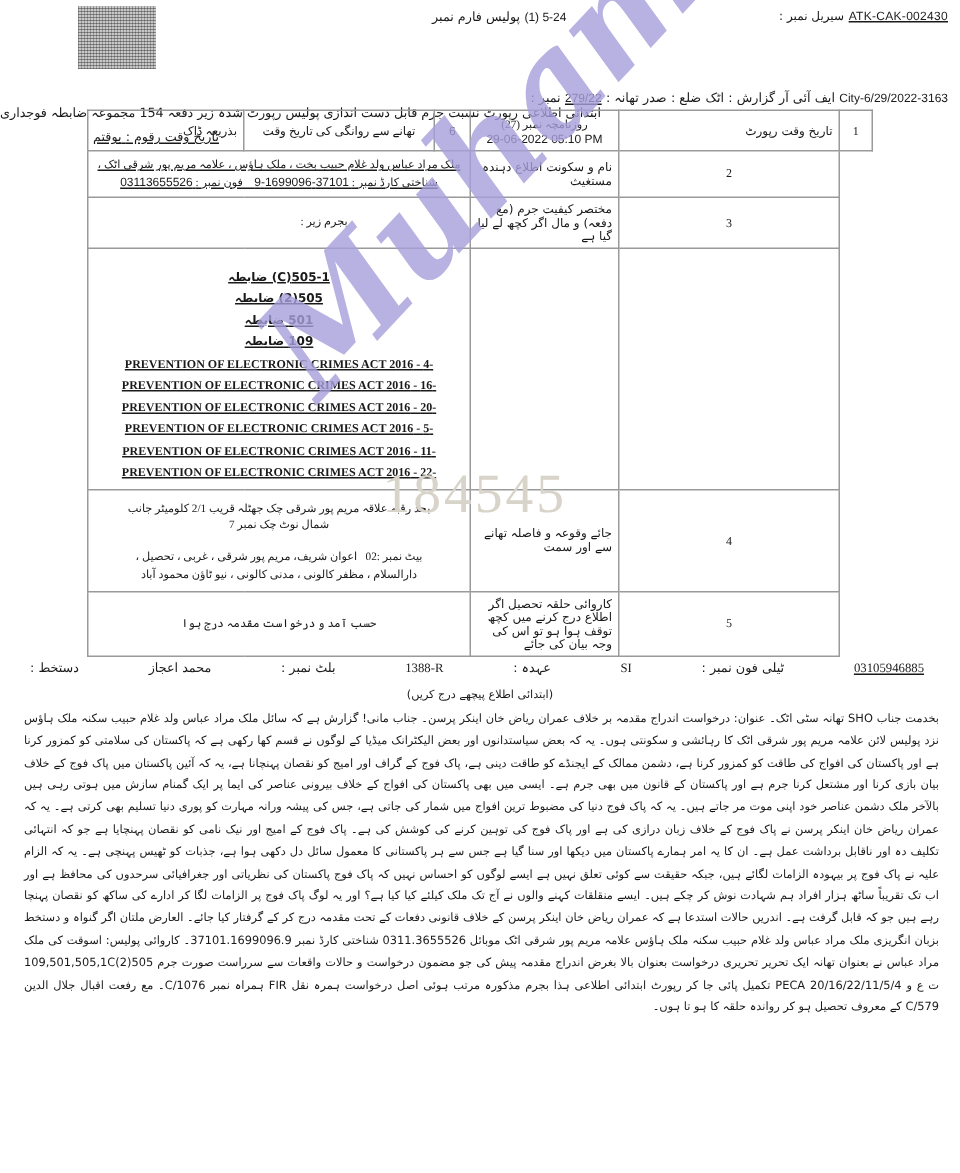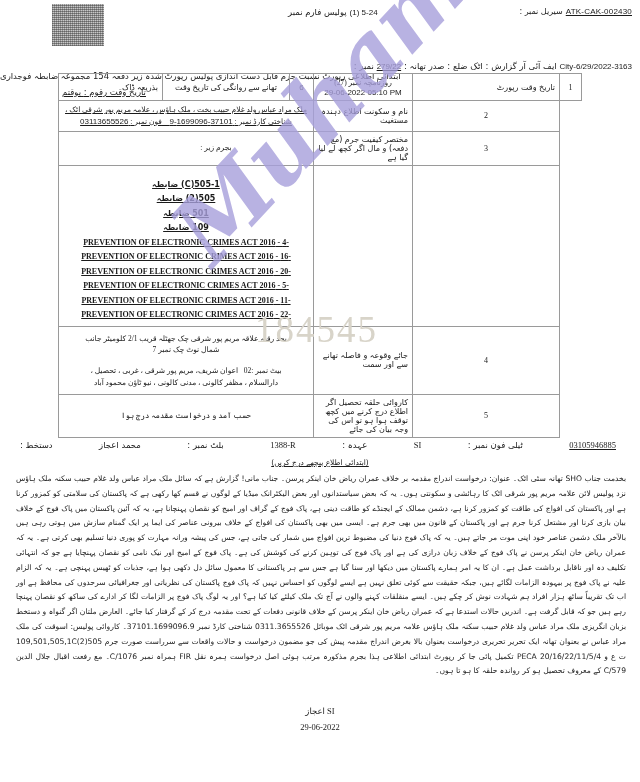--- a/index.html
+++ b/index.html
@@ -107,21 +107,21 @@
     line-height:1.95;
     z-index:4;
   }
   .officer-line{
     position:absolute;left:20px;right:24px;top:440px;
     display:flex;justify-content:space-between;align-items:baseline;
     font-size:8.5px;direction:rtl;
   }
   .officer-line span{font-family:"DejaVu Sans",sans-serif;}
   .officer-line .en{font-family:"Liberation Serif",serif;direction:ltr;}
-  .sub-note{position:absolute;left:0;right:0;top:458px;text-align:center;font-size:7.5px;font-family:"DejaVu Sans",sans-serif;direction:rtl;text-decoration:underline;}
+  .sub-note{position:absolute;left:0;right:0;top:458px;text-align:center;font-size:7.5px;font-family:"DejaVu Sans",sans-serif;direction:rtl;}
 
   .sign{position:absolute;left:0;right:0;text-align:center;font-size:8.5px;}
   .sign .en{font-family:"Liberation Serif",serif;}
 
   .ur-line{display:block;}
 </style>
 </head>
 <body>
 
 <div class="page">
@@ -247,21 +247,14 @@
     <span class="en">1388-R</span>
     <span>بلٹ نمبر :</span>
     <span>محمد اعجاز</span>
     <span>دستخط :</span>
   </div>
 
   <div class="sub-note">(ابتدائی اطلاع پیچھے درج کریں)</div>
 
   <div class="blk-body" style="top:472px;">بخدمت جناب SHO تھانہ سٹی اٹک۔ عنوان: درخواست اندراج مقدمہ بر خلاف عمران ریاض خان اینکر پرسن۔ جناب مانی! گزارش ہے کہ سائل ملک مراد عباس ولد غلام حبیب سکنہ ملک ہاؤس نزد پولیس لائن علامہ مریم پور شرقی اٹک کا رہائشی و سکونتی ہوں۔ یہ کہ بعض سیاستدانوں اور بعض الیکٹرانک میڈیا کے لوگوں نے قسم کھا رکھی ہے کہ پاکستان کی سلامتی کو کمزور کرنا ہے اور پاکستان کی افواج کی طاقت کو کمزور کرنا ہے، دشمن ممالک کے ایجنڈے کو طاقت دینی ہے، پاک فوج کے گراف اور امیج کو نقصان پہنچانا ہے، یہ کہ آئین پاکستان میں پاک فوج کے خلاف بیان بازی کرنا اور مشتعل کرنا جرم ہے اور پاکستان کے قانون میں بھی جرم ہے۔ ایسی میں بھی پاکستان کی افواج کے خلاف بیرونی عناصر کی ایما پر ایک گمنام سازش میں ہوتی رہی ہیں بالآخر ملک دشمن عناصر خود اپنی موت مر جاتے ہیں۔ یہ کہ پاک فوج دنیا کی مضبوط ترین افواج میں شمار کی جاتی ہے، جس کی پیشہ ورانہ مہارت کو پوری دنیا تسلیم بھی کرتی ہے۔ یہ کہ عمران ریاض خان اینکر پرسن نے پاک فوج کے خلاف زبان درازی کی ہے اور پاک فوج کی توہین کرنے کی کوشش کی ہے۔ پاک فوج کے امیج اور نیک نامی کو نقصان پہنچایا ہے جو کہ انتہائی تکلیف دہ اور ناقابل برداشت عمل ہے۔ ان کا یہ امر ہمارے پاکستان میں دیکھا اور سنا گیا ہے جس سے ہر پاکستانی کا معمول سائل دل دکھی ہوا ہے، جذبات کو ٹھیس پہنچی ہے۔ یہ کہ الزام علیہ نے پاک فوج پر بیہودہ الزامات لگائے ہیں، جبکہ حقیقت سے کوئی تعلق نہیں ہے ایسے لوگوں کو احساس نہیں کہ پاک فوج پاکستان کی نظریاتی اور جغرافیائی سرحدوں کی محافظ ہے اور اب تک تقریباً ساٹھ ہزار افراد ہم شہادت نوش کر چکے ہیں۔ ایسے منقلقات کہنے والوں نے آج تک ملک کیلئے کیا کیا ہے؟ اور یہ لوگ پاک فوج پر الزامات لگا کر ادارے کی ساکھ کو نقصان پہنچا رہے ہیں جو کہ قابل گرفت ہے۔ اندریں حالات استدعا ہے کہ عمران ریاض خان اینکر پرسن کے خلاف قانونی دفعات کے تحت مقدمہ درج کر کے گرفتار کیا جائے۔ العارض ملتان اگر گنواہ و دستخط بزبان انگریزی ملک مراد عباس ولد غلام حبیب سکنہ ملک ہاؤس علامہ مریم پور شرقی اٹک موبائل 0311.3655526 شناختی کارڈ نمبر 37101.1699096.9۔ کاروائی پولیس: اسوقت کی ملک مراد عباس نے بعنوان تھانہ ایک تحریر تحریری درخواست بعنوان بالا بغرض اندراج مقدمہ پیش کی جو مضمون درخواست و حالات واقعات سے سرراست صورت جرم 109,501,505,1C(2)505 ت ع و 20/16/22/11/5/4 PECA تکمیل پائی جا کر رپورٹ ابتدائی اطلاعی ہذا بجرم مذکورہ مرتب ہوئی اصل درخواست ہمرہ نقل FIR ہمراہ نمبر 1076/C۔ مع رفعت اقبال جلال الدین 579/C کے معروف تحصیل ہو کر رواندہ حلقہ کا ہو تا ہوں۔</div>
 
-  <div class="sign" style="top:706px;">
-    <span>اعجاز</span>
-    <span class="en">SI</span>
-  </div>
-  <div class="sign" style="top:722px;">
-    <span class="en">29-06-2022</span>
-  </div>
 
 </div>
 
 </body></html>

